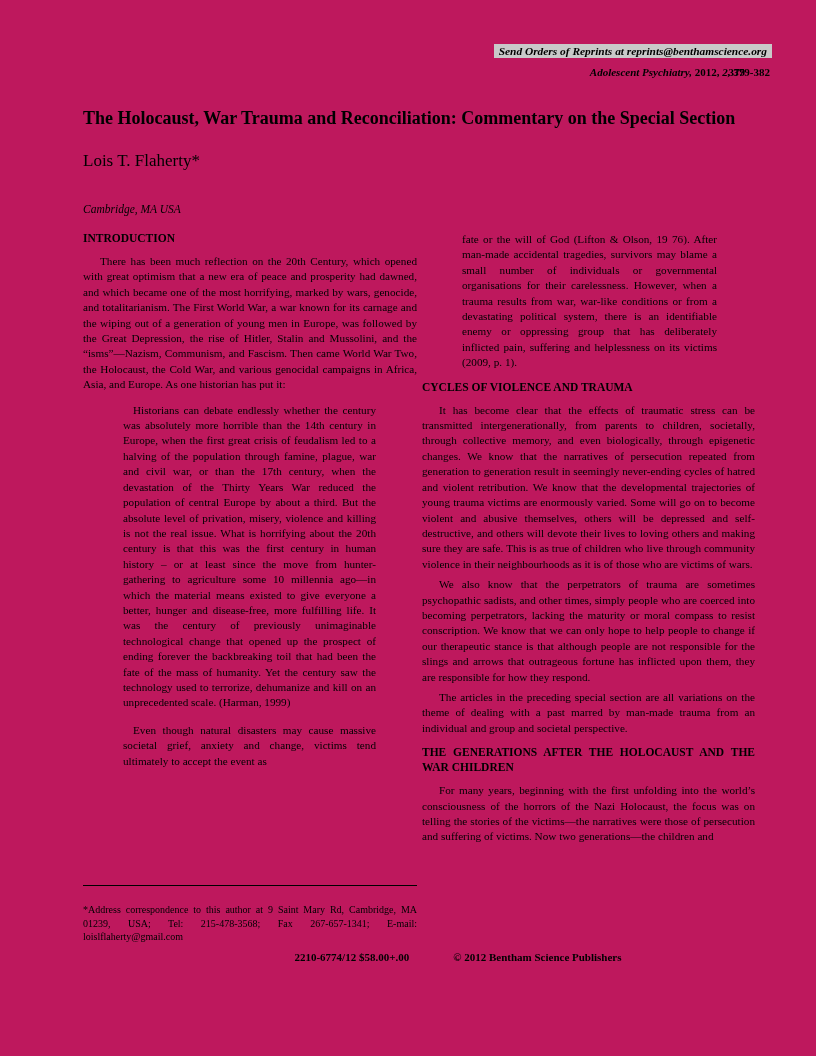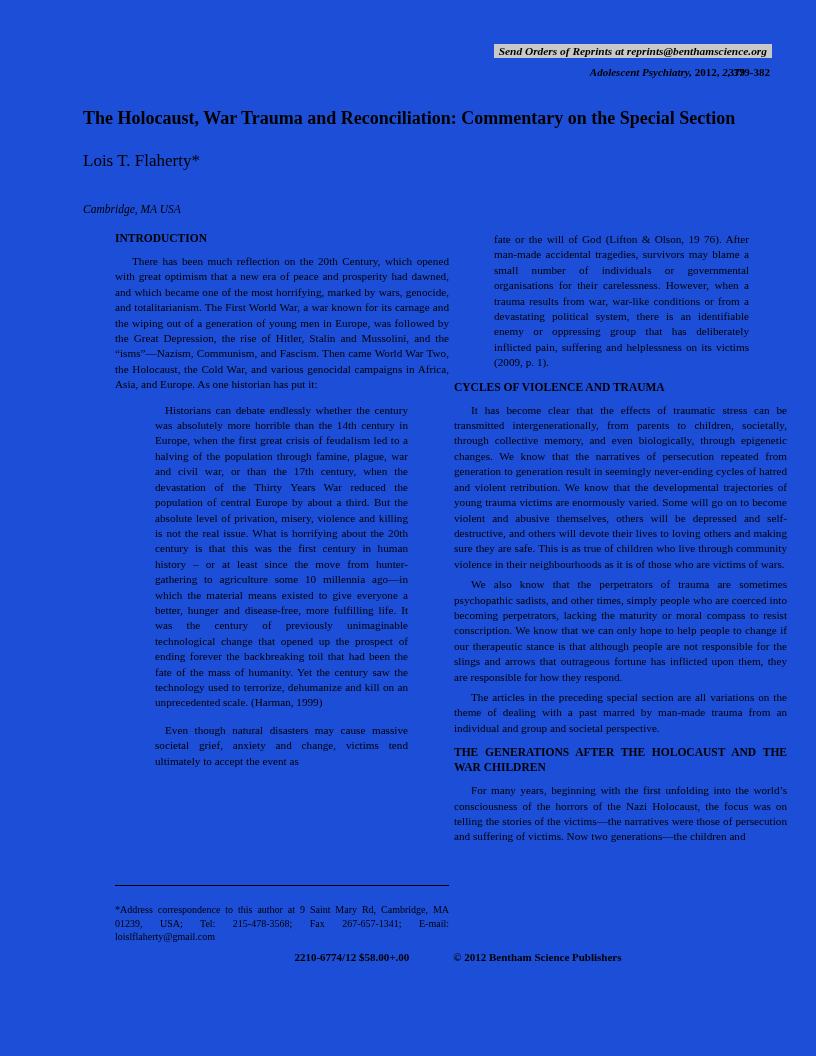--- a/index.html
+++ b/index.html
@@ -1,21 +1,21 @@
 <!DOCTYPE html>
 <html><head>
 <meta charset="utf-8">
 <style>
   html, body { margin: 0; padding: 0; background: #e8e8e8; }
   .page {
     position: relative;
     width: 816px;
     height: 1056px;
     margin: 0 auto;
-    background: #1d4ed8;
+    background: #be185d;
     color: #000000;
     font-family: "Liberation Serif", serif;
     overflow: hidden;
   }
 
   
   .reprint-strip {
     position: absolute;
     top: 44px;
     right: 44px;
@@ -75,21 +75,20 @@
     position: absolute;
     top: 231px;
     left: 83px;
     width: 687px;
     height: 713px;
     display: flex;
     gap: 5px;
     font-size: 11.2px;
     line-height: 15.4px;
     text-align: justify;
-    margin-left: 32px;
   }
   .col-left  { width: 334px; display: flex; flex-direction: column; }
   .col-right { width: 333px; }
 
   .section-heading {
     font-size: 11.5px;
     font-weight: bold;
     line-height: 15px;
     margin: 0 0 8px 0;
     text-align: justify;

